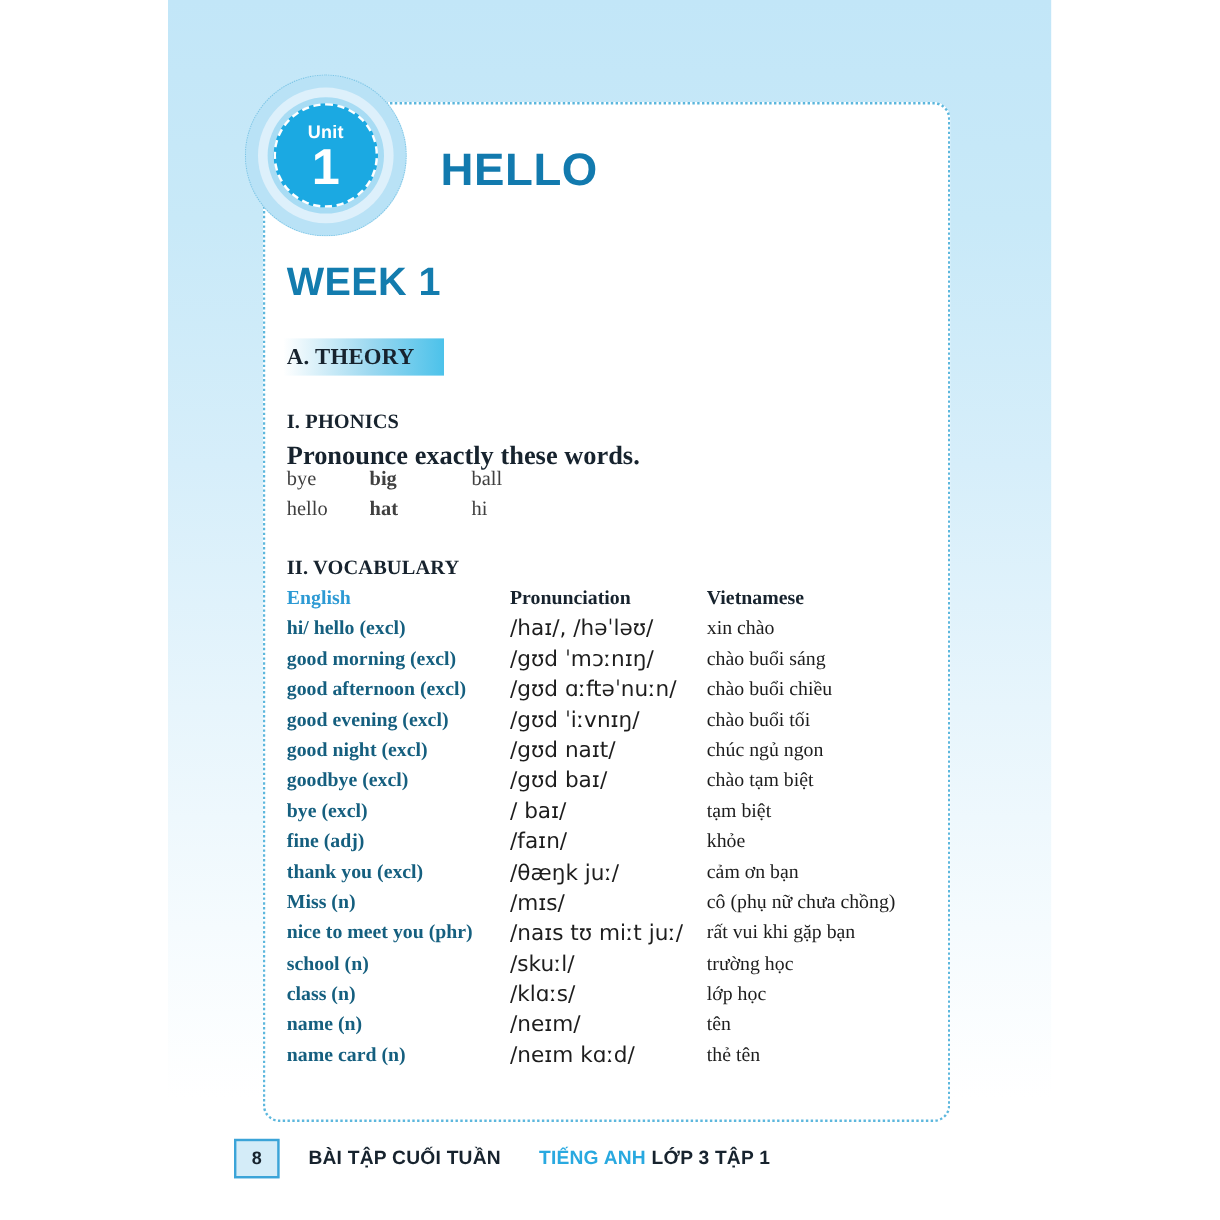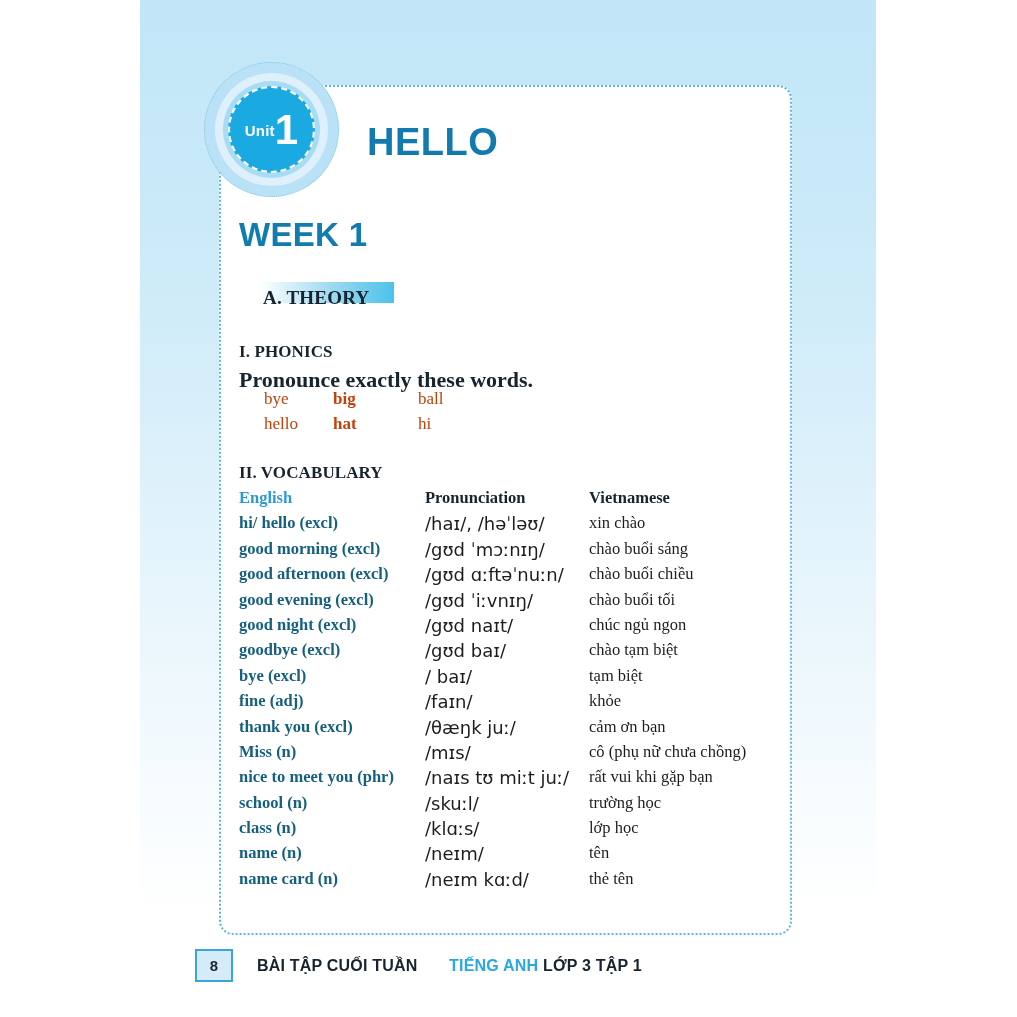--- a/index.html
+++ b/index.html
@@ -76,21 +76,21 @@
   }
   .badge-core {
     position: absolute;
     left: 24px; top: 24px;
     width: 87px; height: 87px;
     border-radius: 50%;
     background: #1ba9e2;
     border: 2px dashed #ffffff;
     box-sizing: border-box;
     display: flex;
-    flex-direction: row;
+    flex-direction: column;
     align-items: center;
     justify-content: center;
     color: #ffffff;
   }
   .badge-word {
     font-family: "Liberation Sans", sans-serif;
     font-size: 15px;
     font-weight: 600;
     line-height: 1;
     margin-top: 2px;
@@ -124,23 +124,22 @@
     font-weight: 700;
     color: #137cae;
     letter-spacing: 0.3px;
   }
   
   #theory-banner {
     position: absolute;
     left: 236px;
     top: 282px;
     width: 134px;
-    height: 21px;
+    height: 31px;
     background: linear-gradient(to right, rgba(255,255,255,0) 0%, #9bd8f0 55%, #4cc2ea 100%);
-    margin-left: 24px;
   }
   #theory-banner .label {
     position: absolute;
     left: 3px;
     top: 5px;
     font-family: "Liberation Serif", serif;
     font-weight: bold;
     font-size: 19px;
     color: #17232e;
     letter-spacing: 0.2px;
@@ -172,22 +171,21 @@
     width: 320px;
   }
   #phonics-grid .prow {
     position: relative;
     height: 25px;
   }
   #phonics-grid .pcell {
     position: absolute;
     font-family: "Liberation Serif", serif;
     font-size: 17px;
-    color: #c2410c;
-    margin-left: 25px;
+    color: #404040;
   }
   #phonics-grid .c0 { left: 0px; }
   #phonics-grid .c1 { left: 69px; font-weight: bold; }
   #phonics-grid .c2 { left: 154px; }
 
   #vocab-heading { top: 463px; }
 
   #vocab-table {
     position: absolute;
     left: 239px;

